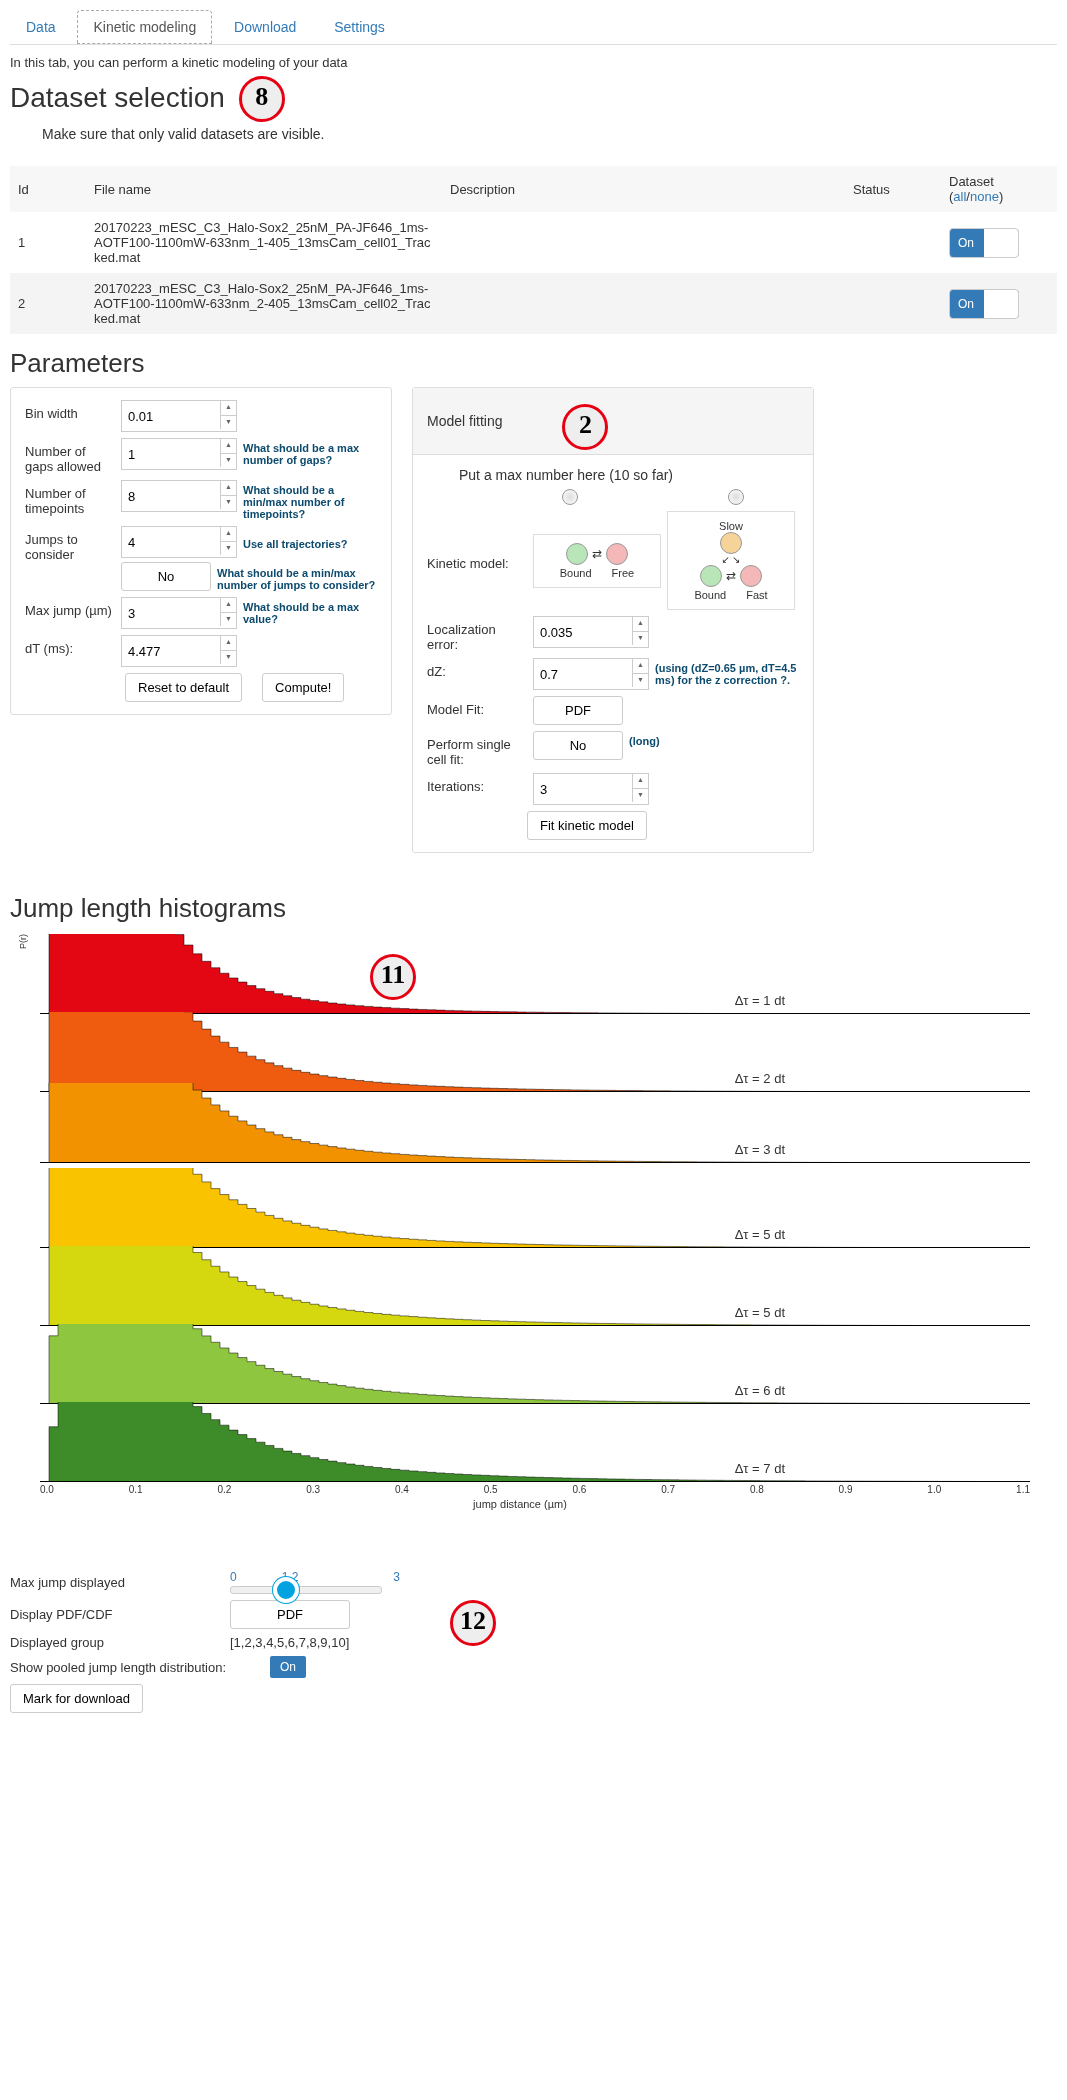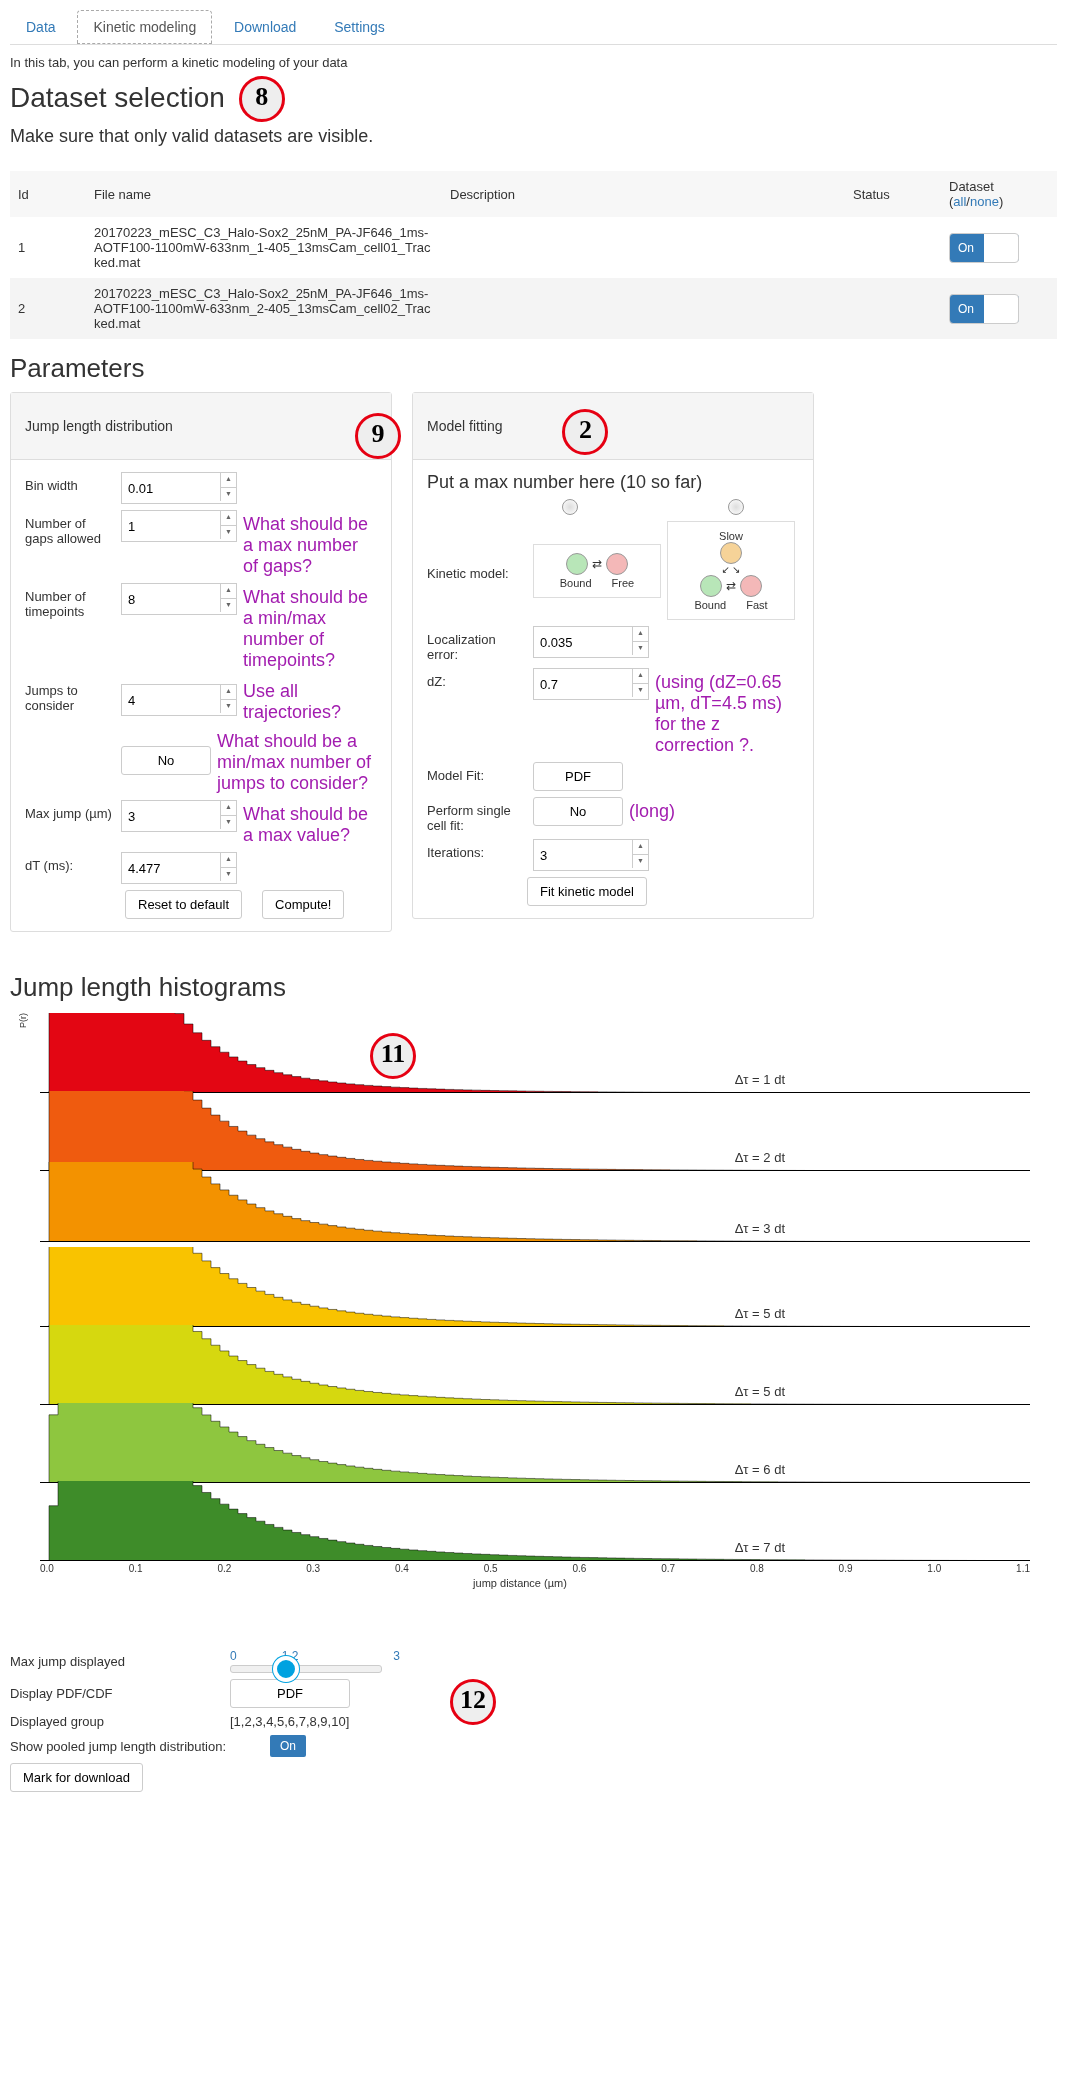--- a/index.html
+++ b/index.html
@@ -47,22 +47,23 @@
   font-size: 26px;
   font-weight: 400;
   margin: 14px 0 8px 0;
 }
 h2.histograms-title {
   font-size: 26px;
   font-weight: 400;
   margin: 40px 0 10px 0;
 }
 .subtext {
-  font-size: 18px;
+  font-size: 14px;
   margin-bottom: 6px;
+  margin-left: 32px;
 }
 .callout {
   display: inline-block;
   vertical-align: middle;
   width: 40px;
   height: 40px;
   border: 3px solid #e60012;
   border-radius: 50%;
   background: #eeeeee;
   text-align: center;
@@ -162,24 +163,25 @@
   flex: 1;
   font-size: 7px;
   text-align: center;
   color: #666;
   line-height: 12px;
   border-left: 1px solid #ccc;
   cursor: pointer;
 }
 .spinner-btns div:first-child { border-bottom: 1px solid #ccc; }
 .hint-text {
-  font-size: 18px;
-  color: #a21caf;
+  font-size: 11px;
+  color: #0c4a6e;
   padding-top: 4px;
   flex: 1;
+  font-weight: bold;
 }
 .btn {
   display: inline-block;
   padding: 6px 12px;
   border: 1px solid #ccc;
   background: #fff;
   border-radius: 3px;
   font-size: 13px;
   cursor: pointer;
 }
@@ -356,24 +358,20 @@
       <td><span class="toggle-on">On</span></td>
     </tr>
   </tbody>
 </table>
 
 <h2 class="parameters-title">Parameters</h2>
 
 <div class="params-row">
 
   <div class="panel">
-    <div class="panel-heading" style="display:flex;align-items:center;">
-      <span>Jump length distribution</span>
-      <span class="callout" style="margin-left:auto;position:relative;right:-24px;top:10px;">9</span>
-    </div>
     <div class="panel-body">
       <div class="form-row">
         <div class="form-label">Bin width</div>
         <div class="spinner-wrap"><input class="spinner-input" value="0.01" style=""><div class="spinner-btns">
               <div>▲</div>
               <div>▼</div>
             </div></div>
       </div>
       <div class="form-row">
         <div class="form-label">Number of gaps allowed</div>

